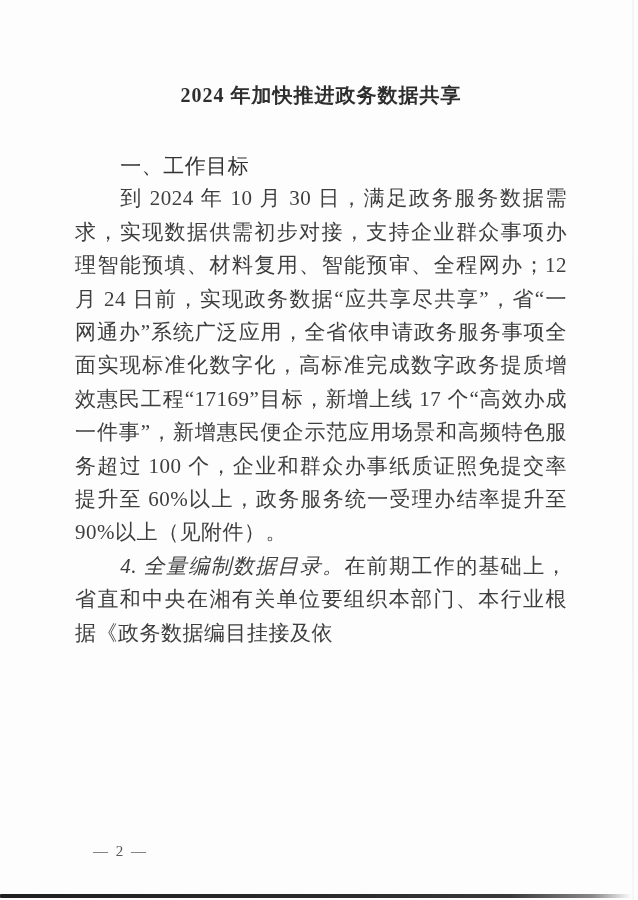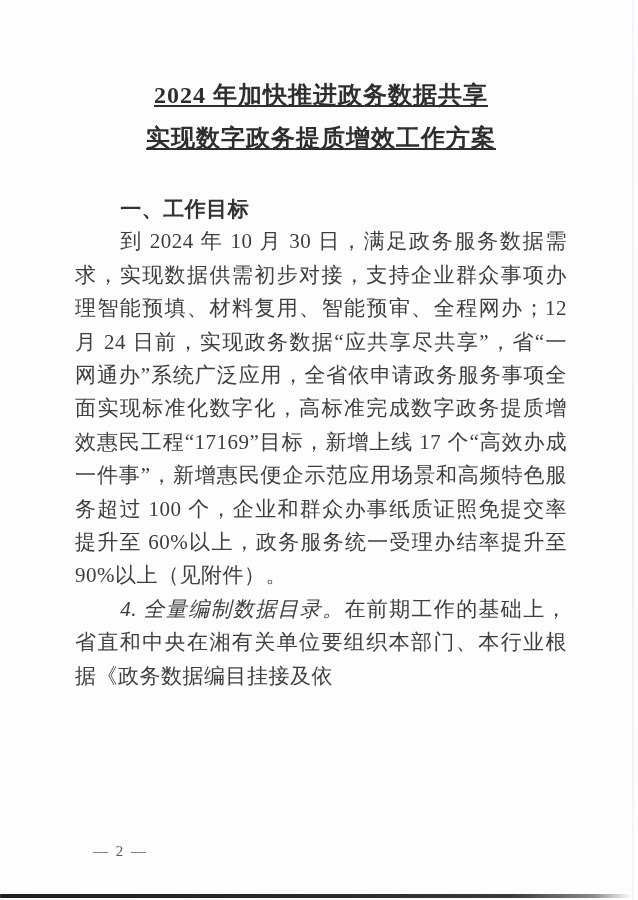--- a/index.html
+++ b/index.html
@@ -39,42 +39,41 @@
   .content {
     position: absolute;
     left: 75px;
     right: 71px;
     top: 74px;
   }
   .doc-title {
     margin: 0 0 32px 0;
     text-align: center;
     font-weight: bold;
-    font-size: 24px;
+    font-size: 20px;
     line-height: 43px;
     letter-spacing: 1px;
     color: #2e2e2e;
     font-family: "Liberation Serif", "DejaVu Serif", serif;
-    text-decoration: underline;
   }
   .doc-title .title-line { display: block; }
   .para {
     margin: 0;
     font-size: 21px;
     line-height: 33.4px;
     text-align: justify;
     color: #3e3e3e;
     letter-spacing: 0.5px;
   }
   .indent { text-indent: 2.15em; }
   .sec-heading {
     margin: 0;
     font-size: 21px;
     line-height: 33.4px;
-    font-weight: bold;
+    font-weight: normal;
     text-indent: 2.15em;
     color: #333333;
     font-family: "Liberation Sans", "DejaVu Sans", sans-serif;
     letter-spacing: 0.5px;
   }
   .kai { font-style: italic; }
   .page-footer {
     position: absolute;
     left: 93px;
     bottom: 40px;
@@ -86,21 +85,20 @@
 </style>
 </head>
 <body>
 
 <div class="page">
 
   <div class="content">
 
     <h1 class="doc-title">
       <span class="title-line">2024 年加快推进政务数据共享</span>
-      <span class="title-line">实现数字政务提质增效工作方案</span>
     </h1>
 
 
     <h2 class="sec-heading">一、工作目标</h2>
 
     <p class="para indent">到 2024 年 10 月 30 日，满足政务服务数据需求，实现数据供需初步对接，支持企业群众事项办理智能预填、材料复用、智能预审、全程网办；12 月 24 日前，实现政务数据“应共享尽共享”，省“一网通办”系统广泛应用，全省依申请政务服务事项全面实现标准化数字化，高标准完成数字政务提质增效惠民工程“17169”目标，新增上线 17 个“高效办成一件事”，新增惠民便企示范应用场景和高频特色服务超过 100 个，企业和群众办事纸质证照免提交率提升至 60%以上，政务服务统一受理办结率提升至 90%以上（见附件）。</p>
 
 
 
     <p class="para indent"><span class="kai">4. 全量编制数据目录。</span><span>在前期工作的基础上，省直和中央在湘有关单位要组织本部门、本行业根据《政务数据编目挂接及依</span></p>

